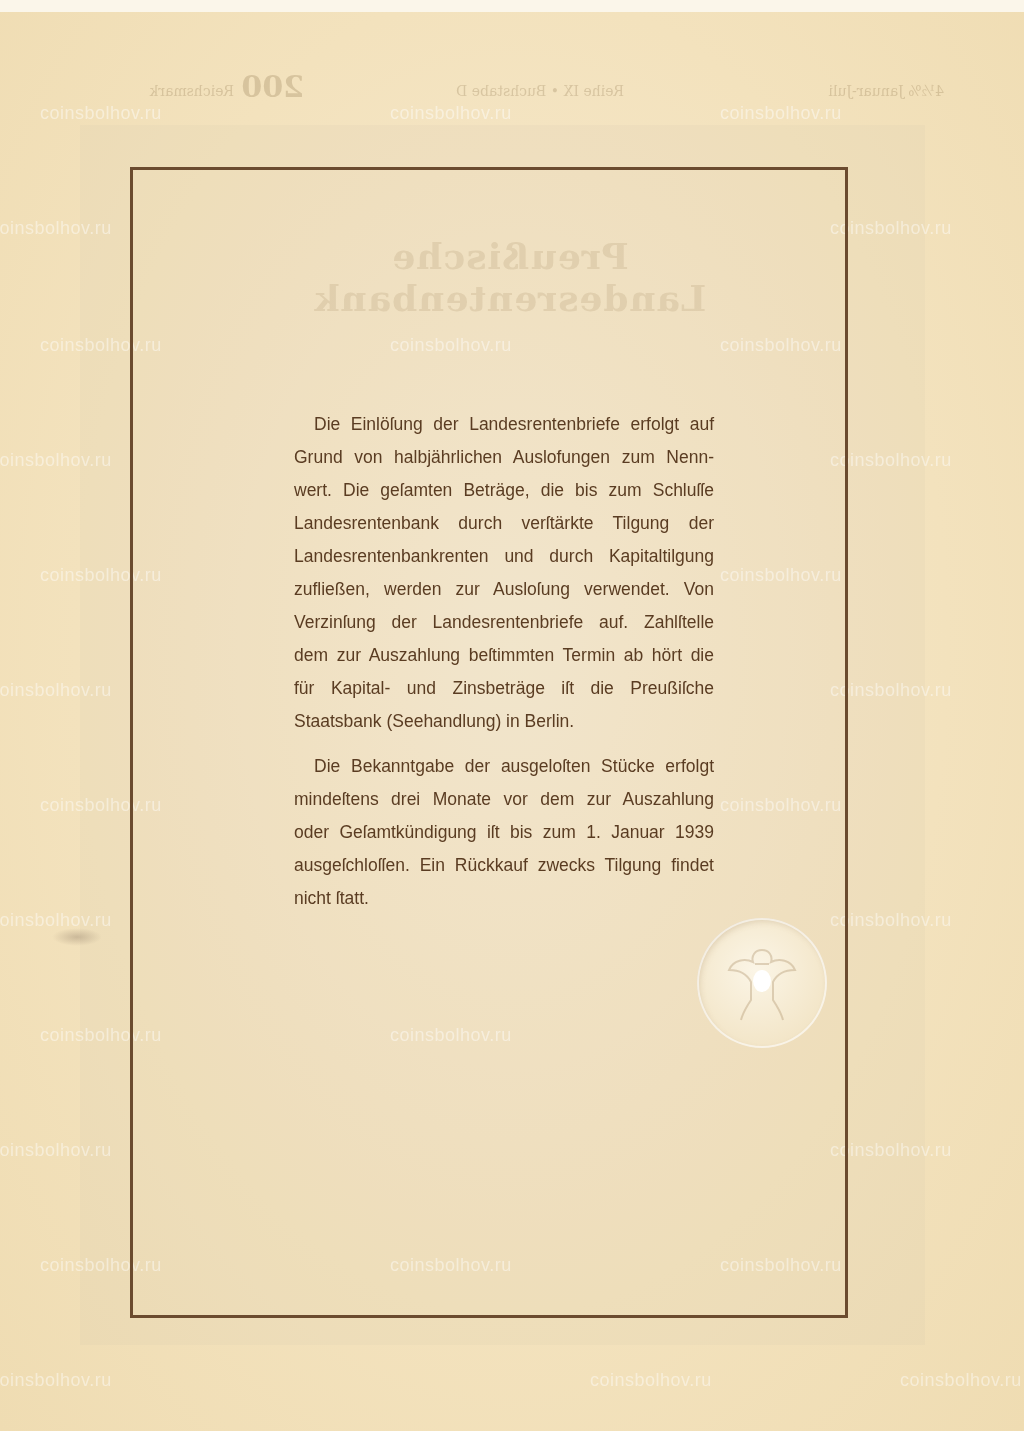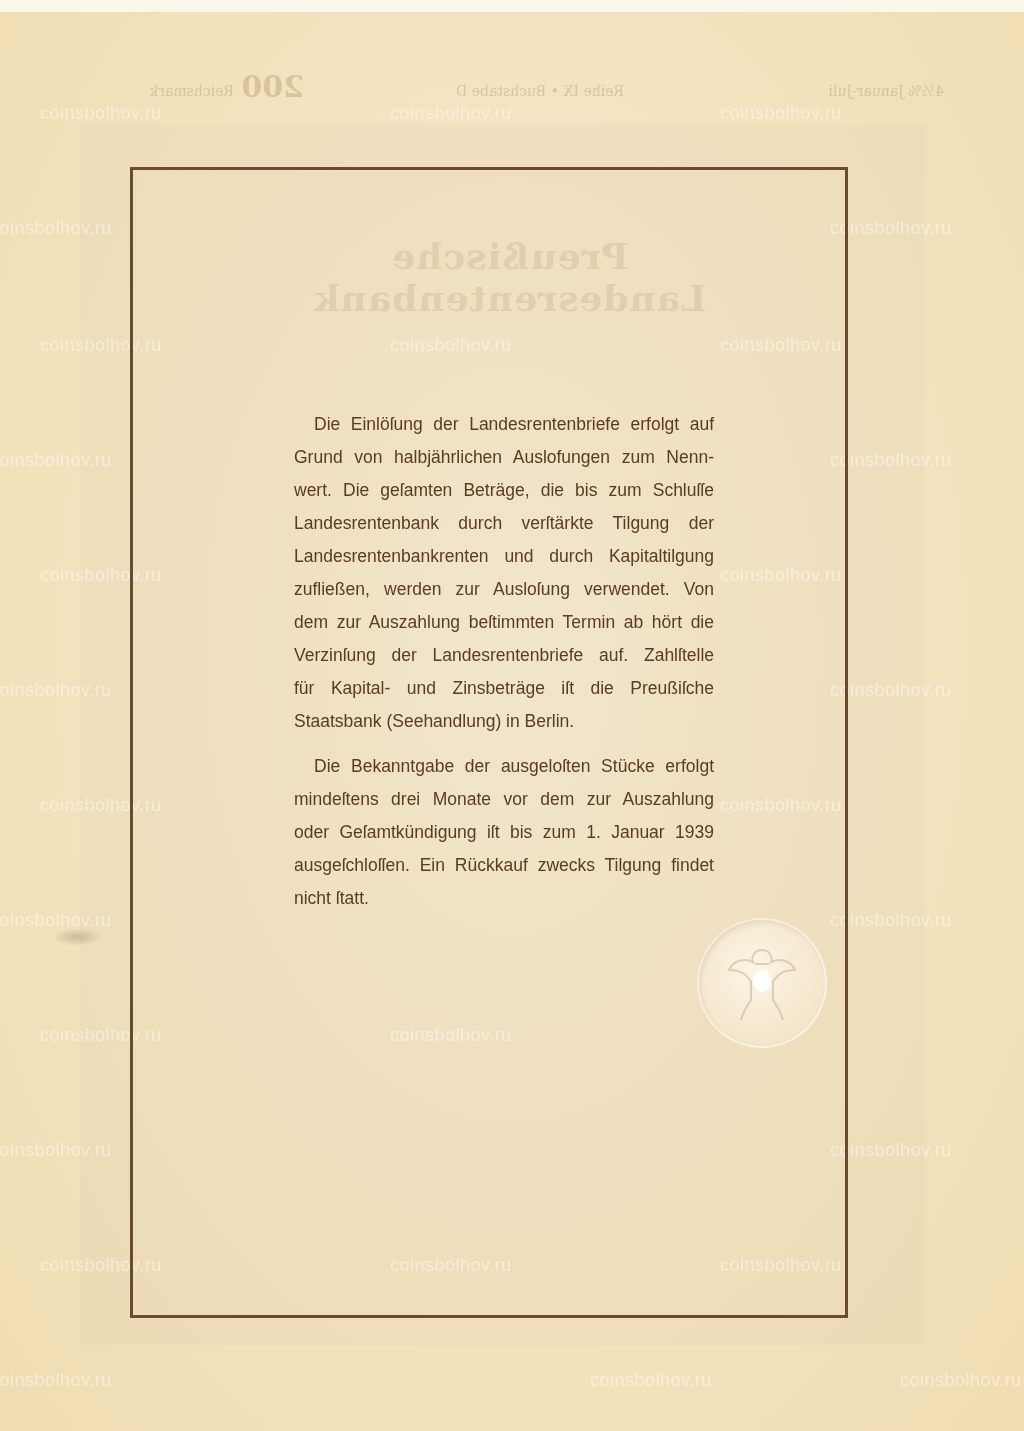--- a/index.html
+++ b/index.html
@@ -112,22 +112,22 @@
 <div class="frame"></div>
 
 <div class="text-block">
   <p class="para">
     <span class="line indent">Die Einlöſung der Landesrentenbriefe erfolgt auf</span>
     <span class="line">Grund von halbjährlichen Auslofungen zum Nenn-</span>
     <span class="line">wert.  Die geſamten Beträge, die bis zum Schluſſe</span>
     <span class="line">Landesrentenbank durch verſtärkte Tilgung der</span>
     <span class="line">Landesrentenbankrenten und durch Kapitaltilgung</span>
     <span class="line">zufließen, werden zur Ausloſung verwendet.  Von</span>
+    <span class="line">Verzinſung der Landesrentenbriefe auf.  Zahlſtelle</span>
     <span class="line">dem zur Auszahlung beſtimmten Termin ab hört die</span>
-    <span class="line">Verzinſung der Landesrentenbriefe auf.  Zahlſtelle</span>
     <span class="line">für Kapital-  und Zinsbeträge iſt die Preußiſche</span>
     <span class="line last">Staatsbank (Seehandlung) in Berlin.</span>
   </p>
   <p class="para">
     <span class="line indent">Die Bekanntgabe der ausgeloſten Stücke erfolgt</span>
     <span class="line">mindeſtens drei Monate vor dem zur Auszahlung</span>
     <span class="line">oder Geſamtkündigung iſt bis zum 1. Januar 1939</span>
     <span class="line">ausgeſchloſſen. Ein Rückkauf zwecks Tilgung findet</span>
     <span class="line last">nicht ſtatt.</span>
   </p>

